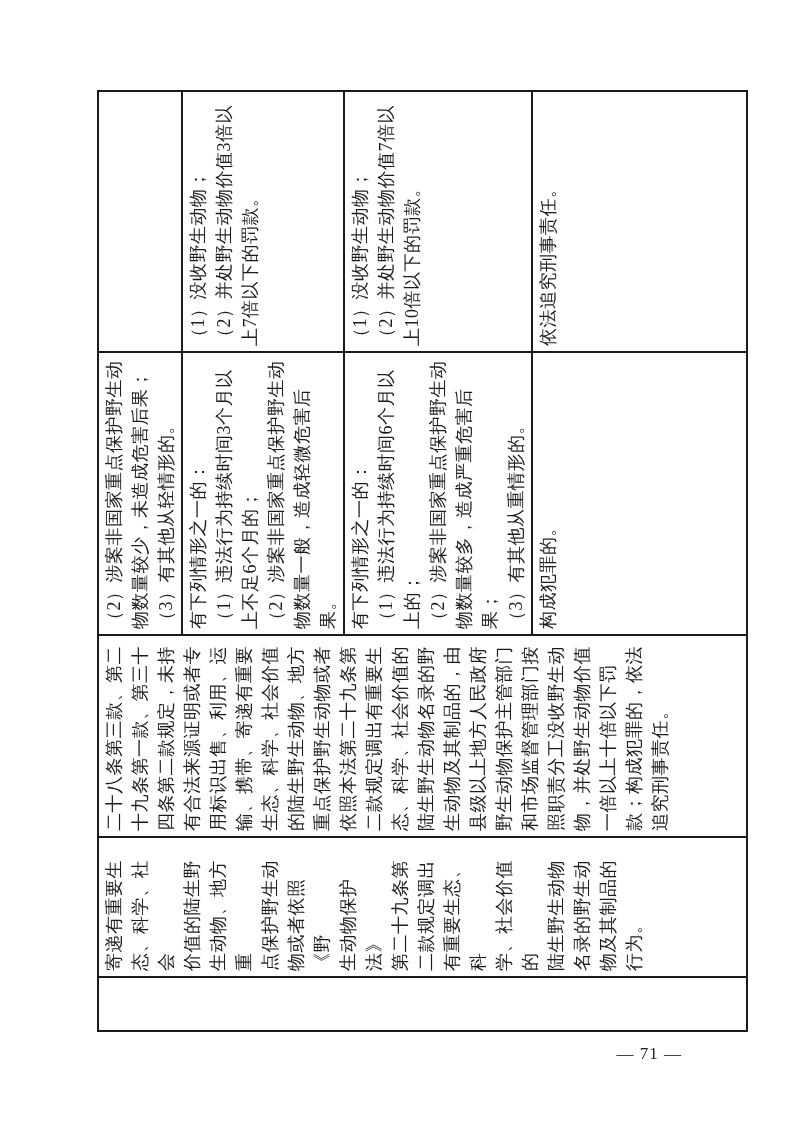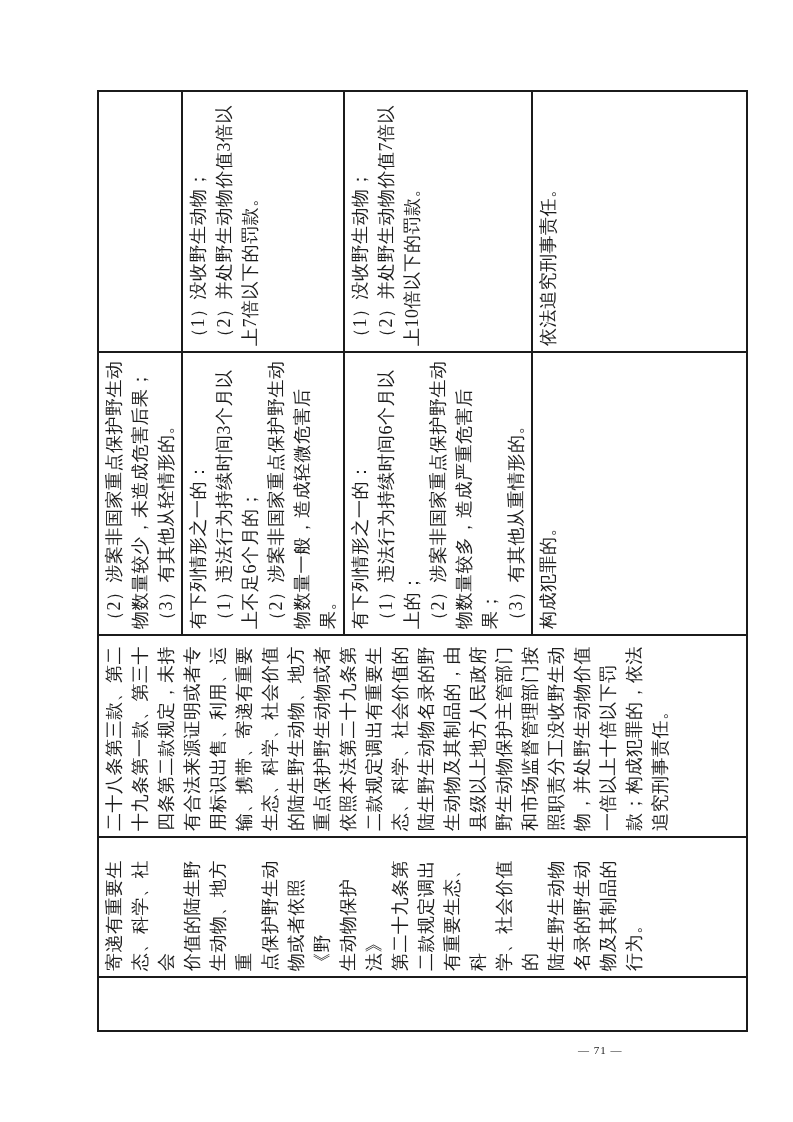--- a/index.html
+++ b/index.html
@@ -40,22 +40,22 @@
     letter-spacing: 0.5px;
     white-space: pre-line;
     overflow: hidden;
   }
   td.v-mid { vertical-align: middle; }
   .pagenum {
     position: absolute;
     left: 578px;
     top: 1044px;
     width: 104px;
-    text-align: left;
-    font-size: 11px;
+    text-align: right;
+    font-size: 17px;
     color: #222222;
     letter-spacing: 1px;
   }
 </style>
 </head>
 <body>
 
 <div class="page">
 
   <div class="rot-wrap">

